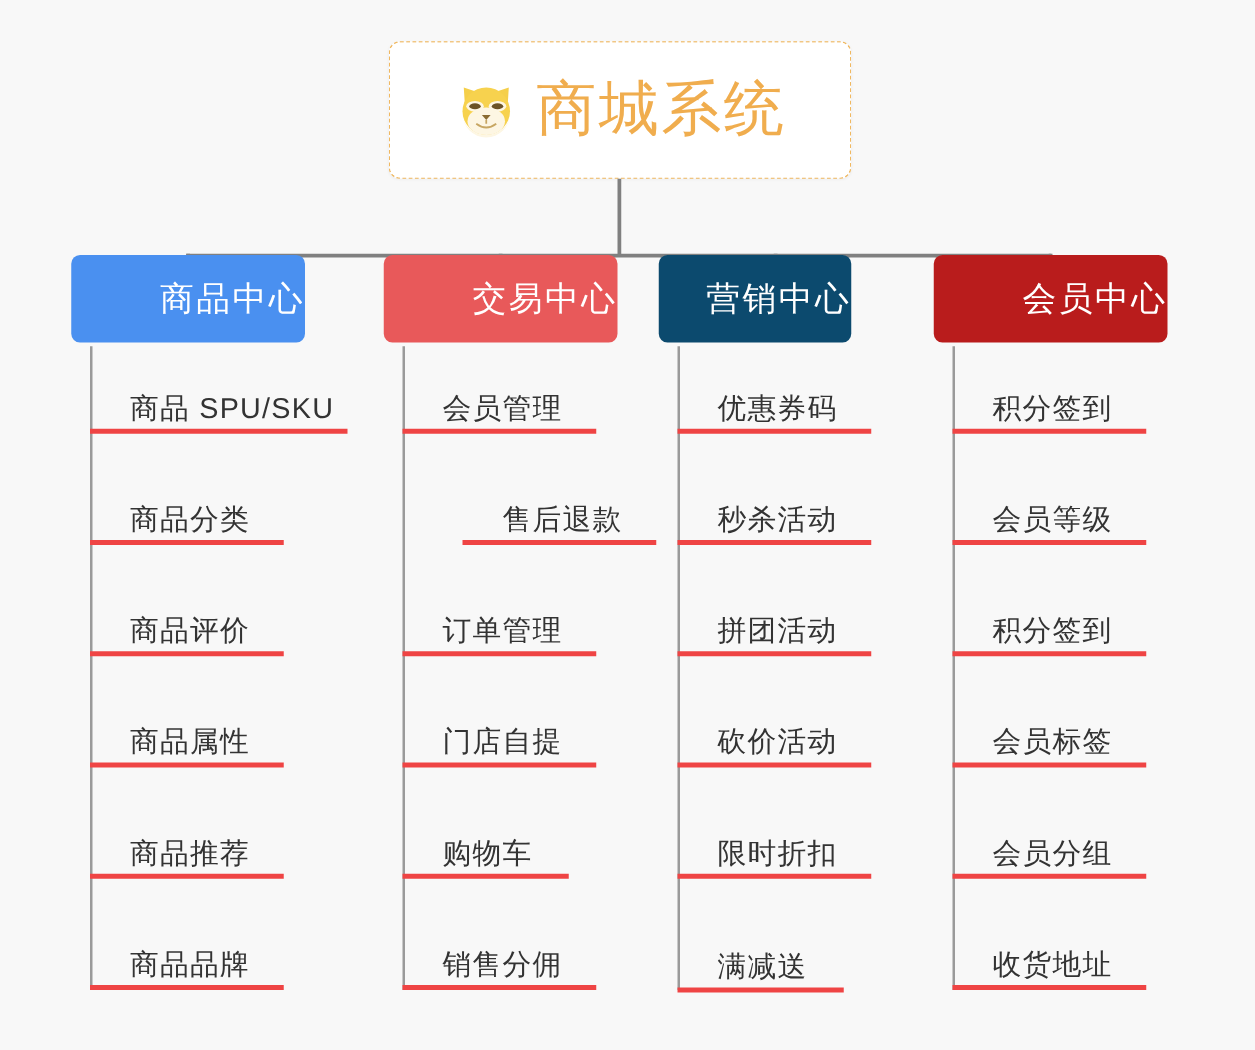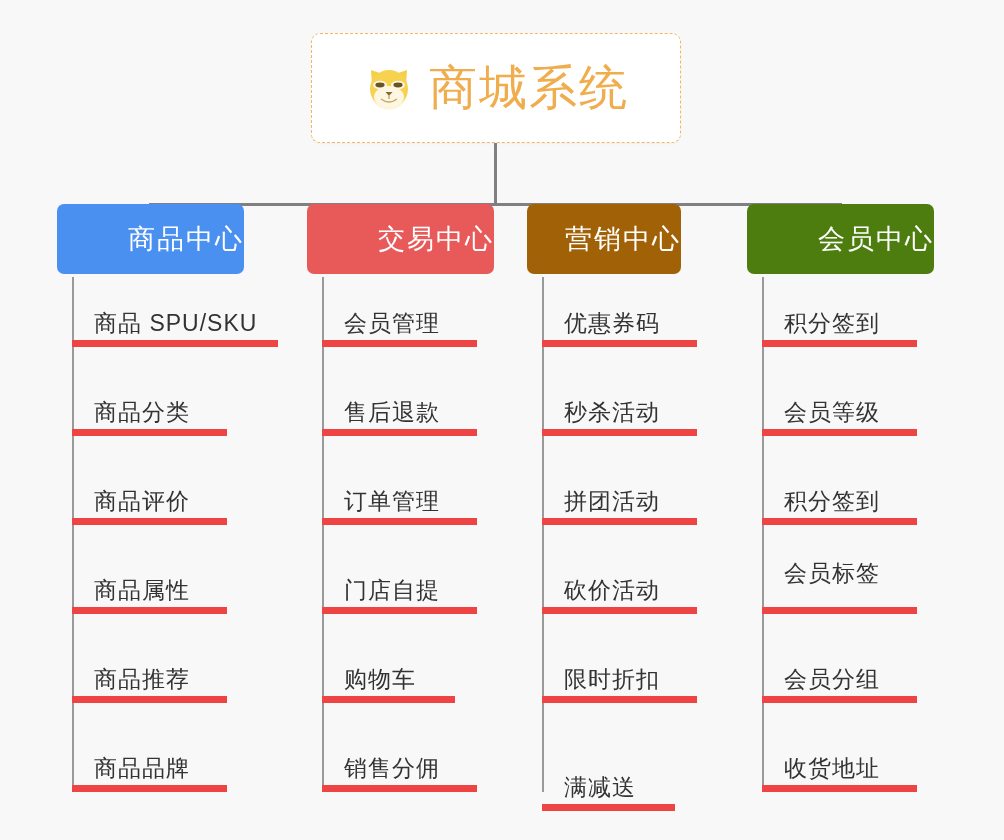--- a/index.html
+++ b/index.html
@@ -84,24 +84,24 @@
     left: 0;
     top: 0;
     width: 2px;
     background: #9a9a9a;
   }
   .leaf {
     position: absolute;
     left: 0;
     box-sizing: border-box;
     height: 70px;
-    border-bottom: 7px solid #ef4444;
+    border-bottom: 4px solid #ef4444;
     display: flex;
     align-items: flex-end;
-    padding-left: 22px;
+    padding-left: 32px;
     padding-bottom: 4px;
   }
   .leaf-label {
     font-size: 23px;
     color: #333333;
     line-height: 1.15;
     white-space: nowrap;
     letter-spacing: 1px;
   }
 </style>
@@ -169,75 +169,75 @@
         </div>
       </div>
       <div class="cat-node" style="left: 307px; top: 204px; width: 187px; background: rgb(232, 89, 90);">
         <span>交易中心</span>
       </div>
       <div class="branch" style="left: 322px;">
         <div class="spine" style="height: 515px;"></div>
         <div class="leaf" style="top: 0px; width: 155px;">
           <span class="leaf-label">会员管理</span>
         </div>
-        <div class="leaf" style="top: 89px; width: 155px;">
+        <div class="leaf" style="top: 89px; width: 155px; margin-left: 48px;">
           <span class="leaf-label">售后退款</span>
         </div>
         <div class="leaf" style="top: 178px; width: 155px;">
           <span class="leaf-label">订单管理</span>
         </div>
         <div class="leaf" style="top: 267px; width: 155px;">
           <span class="leaf-label">门店自提</span>
         </div>
         <div class="leaf" style="top: 356px; width: 133px;">
           <span class="leaf-label">购物车</span>
         </div>
         <div class="leaf" style="top: 445px; width: 155px;">
           <span class="leaf-label">销售分佣</span>
         </div>
       </div>
-      <div class="cat-node" style="left: 527px; top: 204px; width: 154px; background: #a16207;">
+      <div class="cat-node" style="left: 527px; top: 204px; width: 154px; background: #0c4a6e;">
         <span>营销中心</span>
       </div>
       <div class="branch" style="left: 542px;">
         <div class="spine" style="height: 515px;"></div>
         <div class="leaf" style="top: 0px; width: 155px;">
           <span class="leaf-label">优惠券码</span>
         </div>
         <div class="leaf" style="top: 89px; width: 155px;">
           <span class="leaf-label">秒杀活动</span>
         </div>
         <div class="leaf" style="top: 178px; width: 155px;">
           <span class="leaf-label">拼团活动</span>
         </div>
         <div class="leaf" style="top: 267px; width: 155px;">
           <span class="leaf-label">砍价活动</span>
         </div>
         <div class="leaf" style="top: 356px; width: 155px;">
           <span class="leaf-label">限时折扣</span>
         </div>
-        <div class="leaf" style="top: 464px; width: 133px;">
+        <div class="leaf" style="top: 447px; width: 133px;">
           <span class="leaf-label">满减送</span>
         </div>
       </div>
-      <div class="cat-node" style="left: 747px; top: 204px; width: 187px; background: #4d7c0f; padding-left: 38px;">
+      <div class="cat-node" style="left: 747px; top: 204px; width: 187px; background: #b91c1c; padding-left: 38px;">
         <span>会员中心</span>
       </div>
       <div class="branch" style="left: 762px;">
         <div class="spine" style="height: 515px;"></div>
         <div class="leaf" style="top: 0px; width: 155px;">
           <span class="leaf-label">积分签到</span>
         </div>
         <div class="leaf" style="top: 89px; width: 155px;">
           <span class="leaf-label">会员等级</span>
         </div>
         <div class="leaf" style="top: 178px; width: 155px;">
           <span class="leaf-label">积分签到</span>
         </div>
-        <div class="leaf" style="top: 267px; width: 155px; align-items: center;">
+        <div class="leaf" style="top: 267px; width: 155px;">
           <span class="leaf-label">会员标签</span>
         </div>
         <div class="leaf" style="top: 356px; width: 155px;">
           <span class="leaf-label">会员分组</span>
         </div>
         <div class="leaf" style="top: 445px; width: 155px;">
           <span class="leaf-label">收货地址</span>
         </div>
       </div>
     </div>

